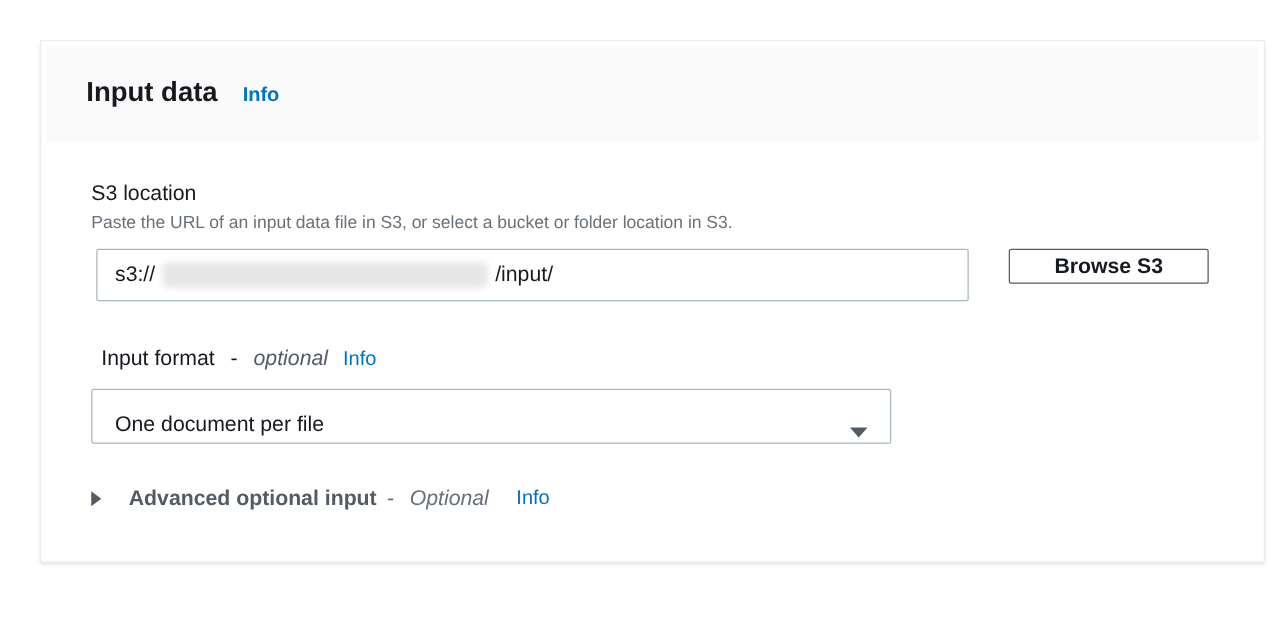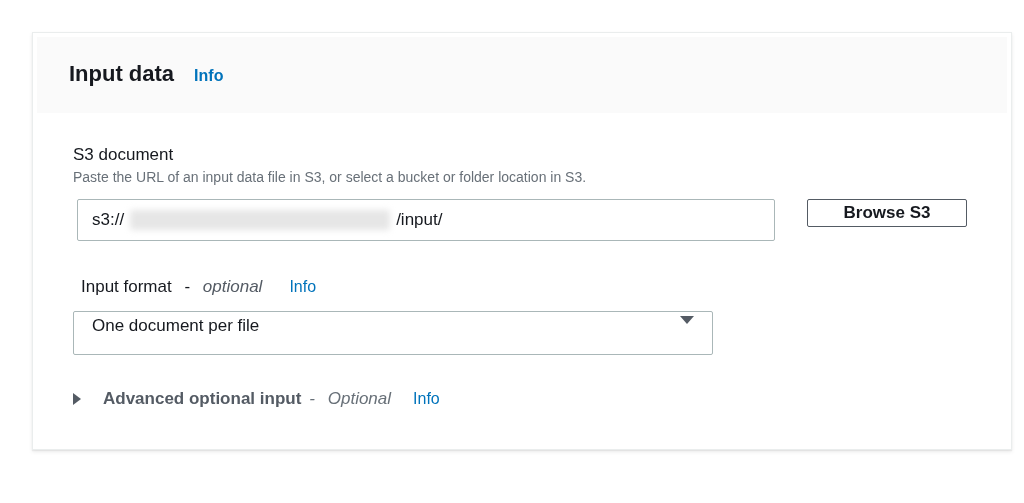--- a/index.html
+++ b/index.html
@@ -95,35 +95,35 @@
       background: #ffffff;
       color: #16191f;
       font-size: 17px;
       font-weight: 700;
       cursor: pointer;
       padding: 0 20px;
     }
     .label-row {
       display: flex;
       align-items: baseline;
-      gap: 15px;
+      gap: 0;
       margin-bottom: 10px;
     }
     .optional-tag {
       font-style: italic;
       color: #545b64;
     }
     .select-box {
       width: 640px;
       height: 44px;
       border: 1px solid #aab7b8;
       border-radius: 2px;
       background: #ffffff;
       display: flex;
-      align-items: flex-start;
+      align-items: flex-end;
       justify-content: space-between;
       padding: 0 14px;
       font-size: 17px;
       color: #16191f;
       cursor: pointer;
     }
     .caret-down {
       width: 0; height: 0;
       border-left: 7px solid transparent;
       border-right: 7px solid transparent;
@@ -157,21 +157,21 @@
 
 <div class="panel">
   <div class="panel-header">
     <div class="panel-title">Input data</div>
     <a class="info-link">Info</a>
   </div>
 
   <div class="panel-body">
 
     <div class="field-block">
-      <div class="field-label">S3 document</div>
+      <div class="field-label">S3 location</div>
       <div class="field-desc">Paste the URL of an input data file in S3, or select a bucket or folder location in S3.</div>
       <div class="input-row">
         <div class="s3-input">
           <span class="s3-prefix">s3://</span>
           <span class="redacted"></span>
           <span class="s3-suffix">/input/</span>
         </div>
         <button class="browse-btn">Browse S3</button>
       </div>
     </div>

